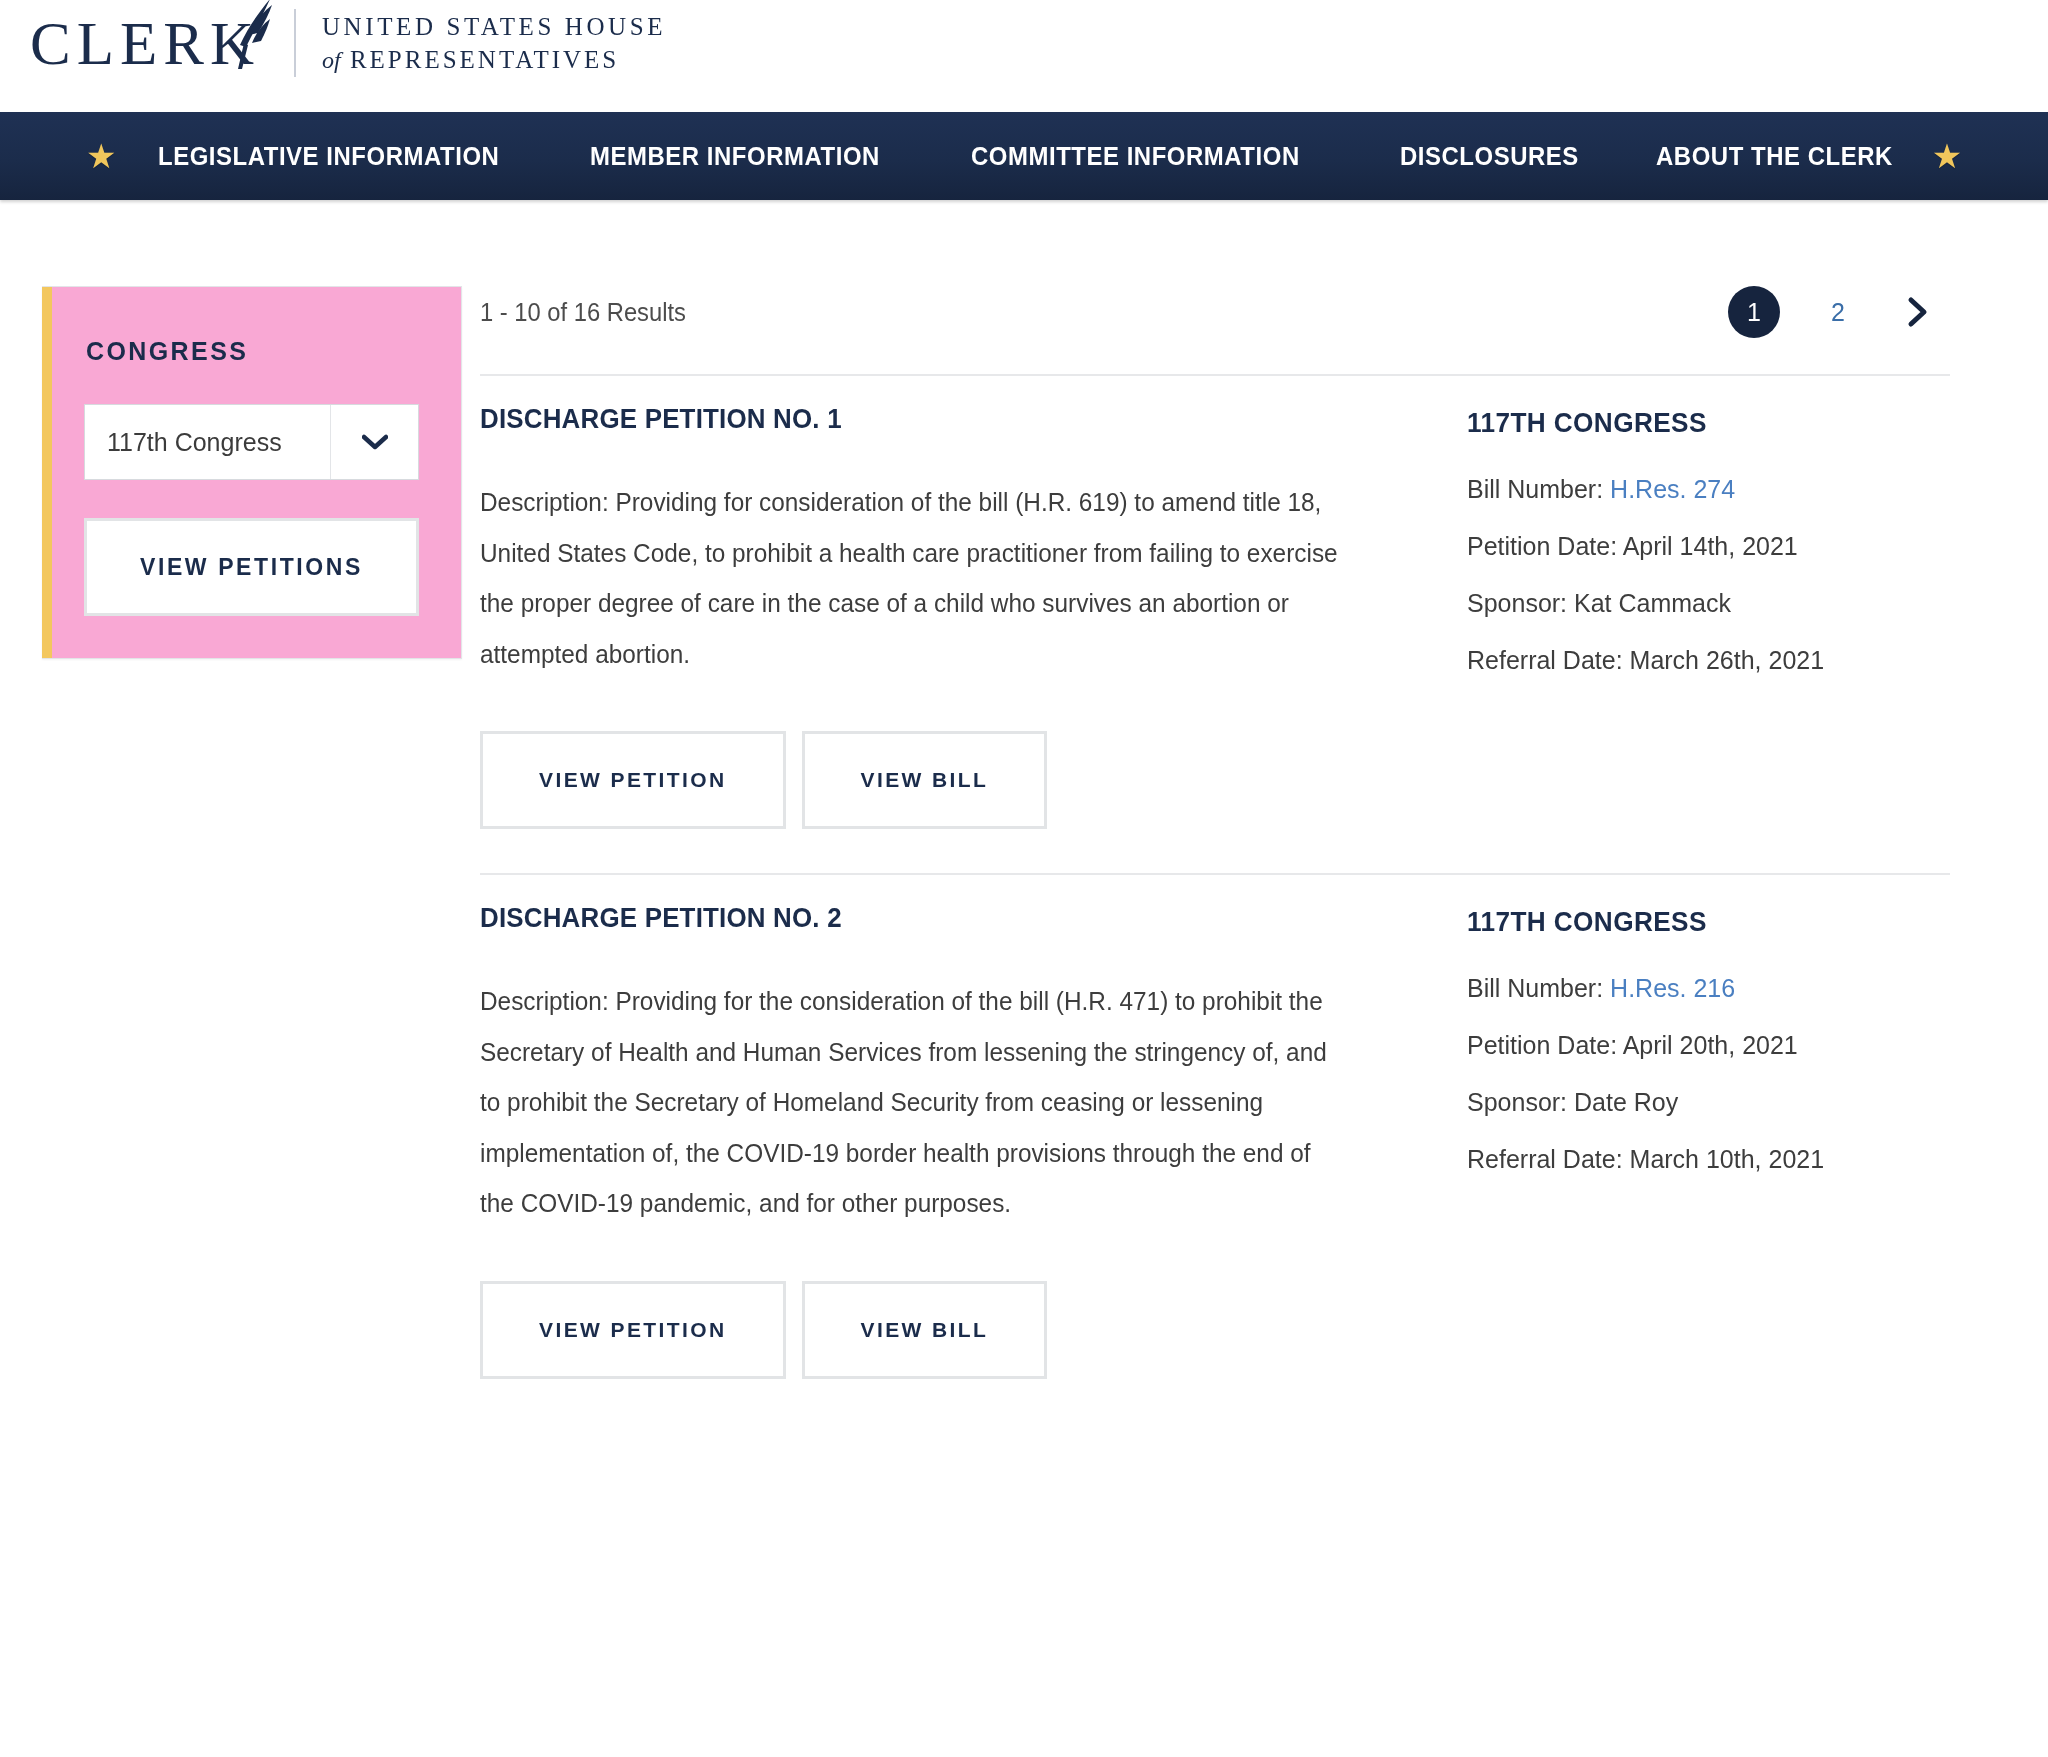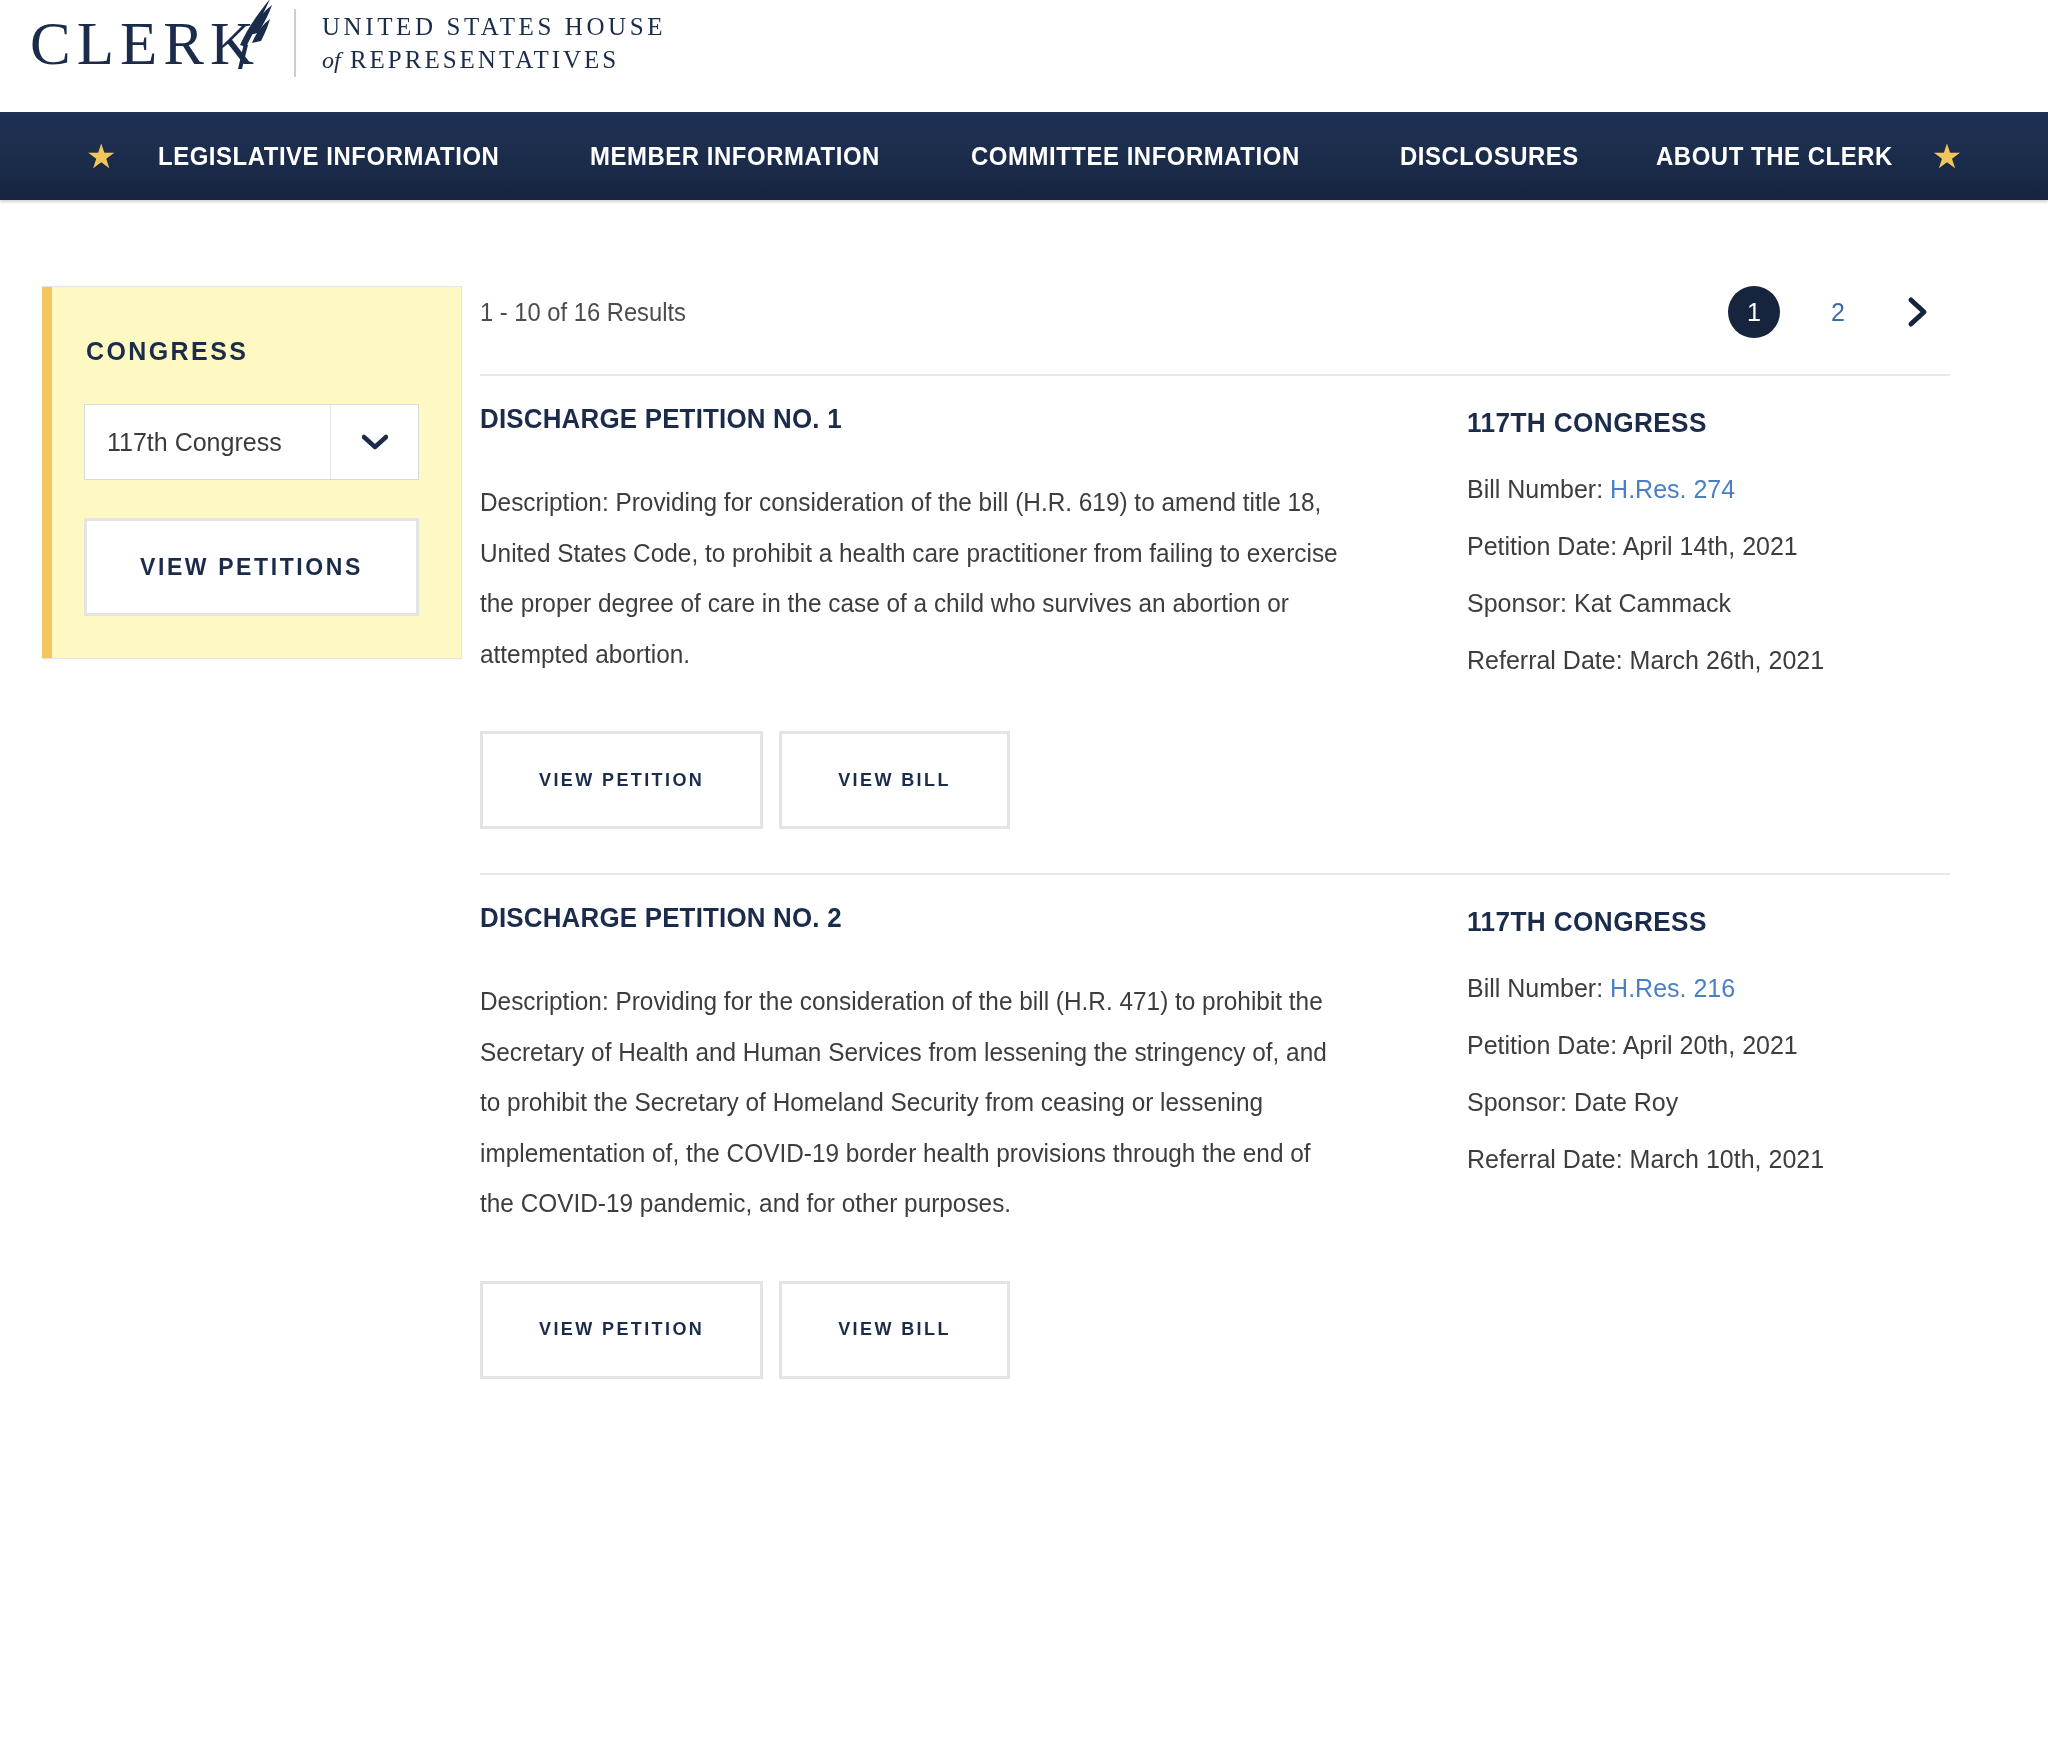--- a/index.html
+++ b/index.html
@@ -147,21 +147,21 @@
   }
 
   
   .sidebar {
     width: 470px;
     padding-left: 42px;
     flex: none;
   }
   .filter-card {
     position: relative;
-    background: #fef9c3;
+    background: #f9a8d4;
     border: 1px solid #e3e5e8;
     border-left: none;
     padding: 50px 42px 42px 42px;
     width: 420px;
     box-shadow: 0 1px 2px rgba(0,0,0,.05);
   }
   .filter-card::before {
     content: "";
     position: absolute;
     left: 0; top: 0; bottom: 0;
@@ -315,21 +315,21 @@
   }
   .action-btn {
     border: 3px solid #e2e4e6;
     background: #fff;
     height: 98px;
     min-width: 200px;
     padding: 0 56px;
     display: flex;
     align-items: center;
     justify-content: center;
-    font-size: 18px;
+    font-size: 21px;
     font-weight: 700;
     letter-spacing: 2.4px;
     color: #1b2c4b;
     text-transform: uppercase;
     cursor: pointer;
     font-family: "Liberation Sans", sans-serif;
   }
   .meta-congress {
     font-size: 27px;
     font-weight: 700;

